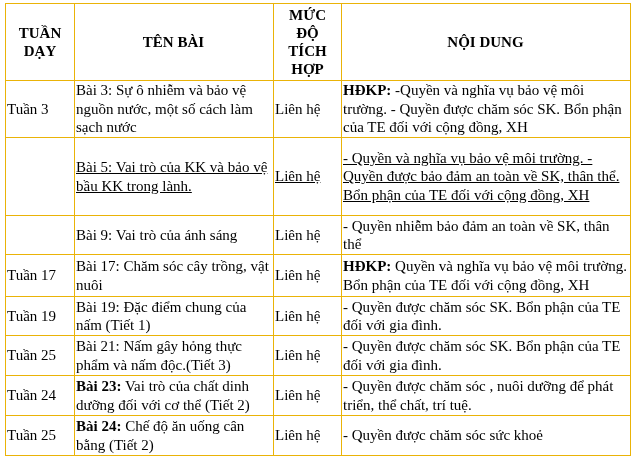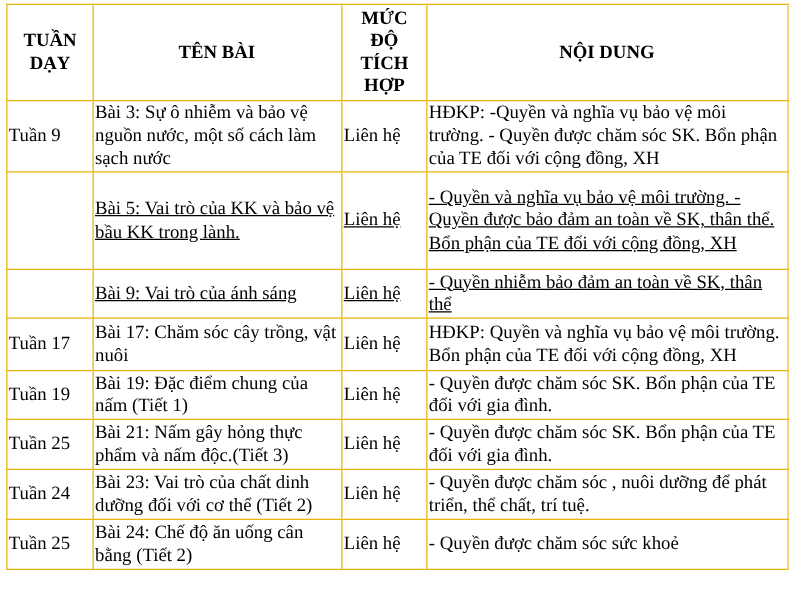--- a/index.html
+++ b/index.html
@@ -39,27 +39,27 @@
       font-size: 15px;
       line-height: 18px;
     }
     col.c-week { width: 69px; }
     col.c-title { width: 199px; }
     col.c-level { width: 68px; }
     col.c-content { width: 289px; }
     tr.h-head { height: 77px; }
     tr.h-r1 { height: 57px; }
     tr.h-r2 { height: 78px; text-decoration: underline; }
-    tr.h-r3 { height: 39px; text-decoration: underline; }
+    tr.h-r3 { height: 39px; }
     tr.h-r4 { height: 42px; }
     tr.h-r5 { height: 39px; }
     tr.h-r6 { height: 40px; }
     tr.h-r7 { height: 40px; }
     tr.h-r8 { height: 40px; }
-    .bold { font-weight: normal; }
+    .bold { font-weight: bold; }
     td.week-cell { padding-left: 1px; }
     td.content-cell { vertical-align: top; padding-top: 1px; }
   </style>
 </head>
 <body>
 
 <table class="lesson-table">
   <colgroup>
     <col class="c-week">
       <col class="c-title">
@@ -69,21 +69,21 @@
   <thead>
     <tr class="h-head">
       <th style="padding:0 6px;">TUẦN DẠY</th>
       <th>TÊN BÀI</th>
       <th style="padding:0 10px;">MỨC ĐỘ TÍCH HỢP</th>
       <th>NỘI DUNG</th>
     </tr>
   </thead>
   <tbody>
     <tr class="h-r1">
-      <td class="week-cell">Tuần 9</td>
+      <td class="week-cell">Tuần 3</td>
       <td><span class="bold"></span><span>Bài 3: Sự ô nhiễm và bảo vệ nguồn nước, một số cách làm sạch nước</span></td>
       <td>Liên hệ</td>
       <td><span class="bold">HĐKP:</span><span> -Quyền và nghĩa vụ bảo vệ môi trường. - Quyền được chăm sóc SK. Bổn phận của TE đối với cộng đồng, XH</span></td>
     </tr>
     <tr class="h-r2">
       <td class="week-cell"></td>
       <td><span class="bold"></span><span>Bài 5: Vai trò của KK và bảo vệ bầu KK trong lành.</span></td>
       <td>Liên hệ</td>
       <td class="content-cell"><span class="bold"></span><span>- Quyền và nghĩa vụ bảo vệ môi trường. - Quyền được bảo đảm an toàn về SK, thân thể. Bổn phận của TE đối với cộng đồng, XH</span></td>
     </tr>

